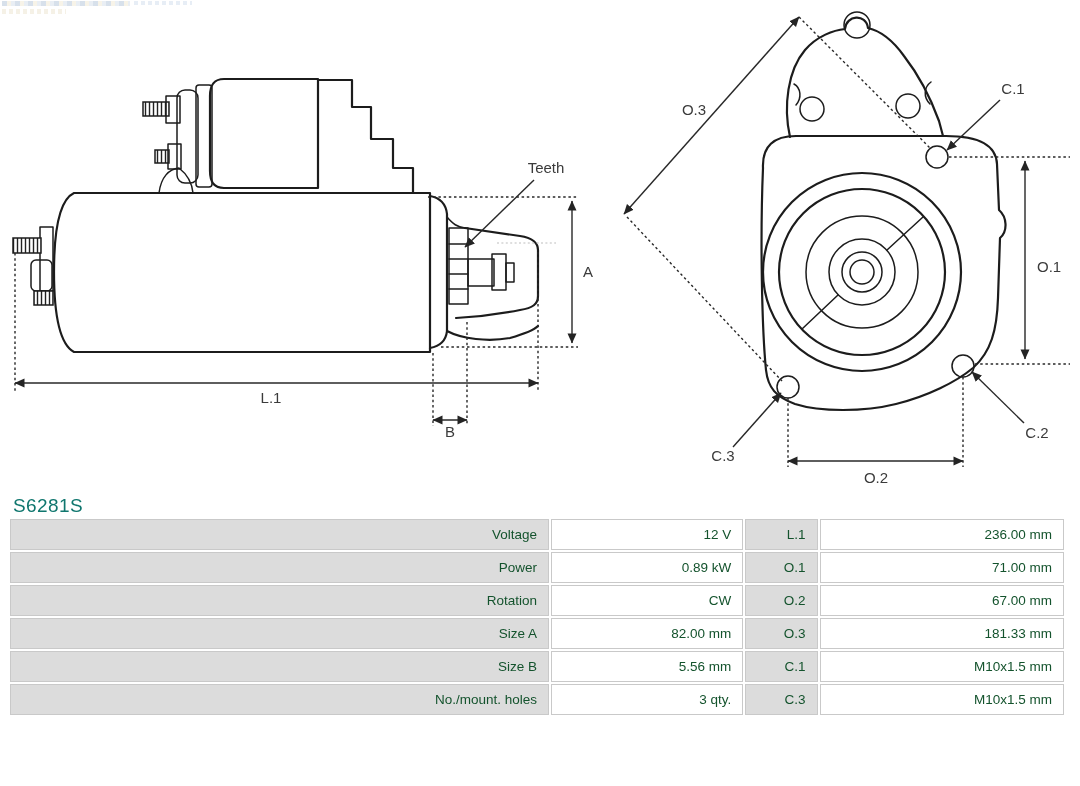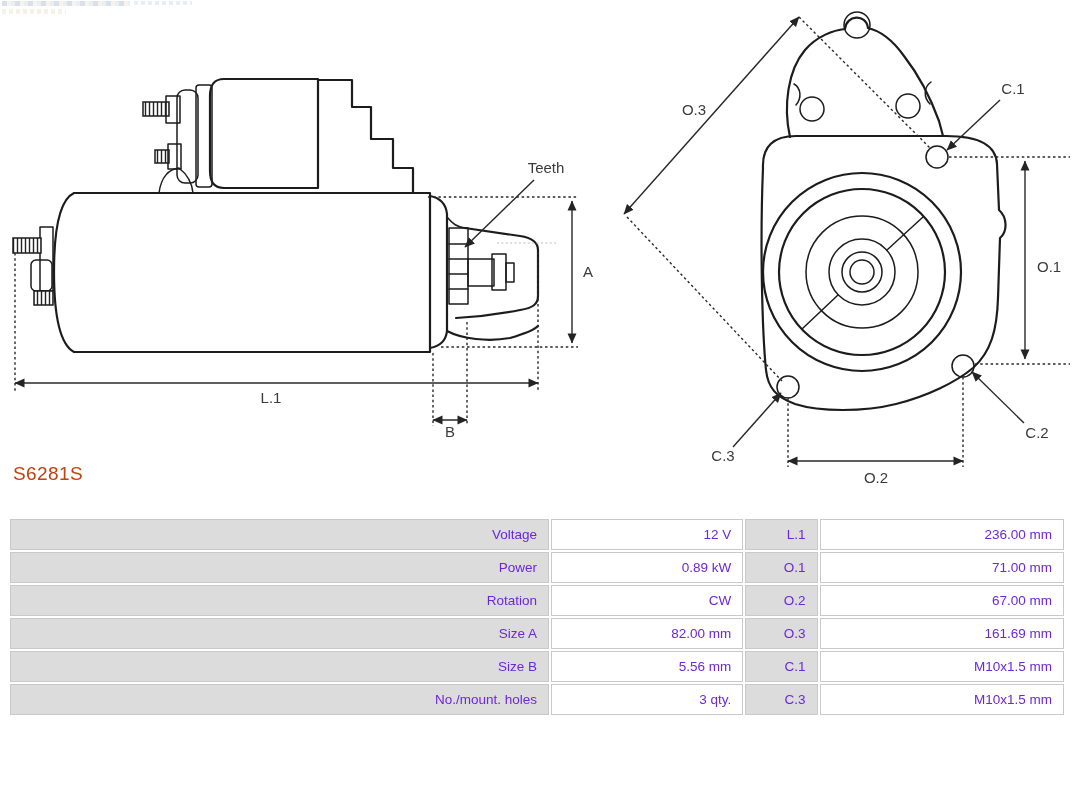--- a/index.html
+++ b/index.html
@@ -10,27 +10,27 @@
   .logo-strip{position:absolute;left:2px;top:1px;width:190px;height:14px;}
   .logo-strip .r1{position:absolute;left:0;top:0;width:128px;height:5px;opacity:.65;
      background:repeating-linear-gradient(90deg,#c2d0e0 0 5px,#f3eddc 5px 9px,#dde5ee 9px 13px);}
   .logo-strip .r1b{position:absolute;left:132px;top:0;width:58px;height:4px;opacity:.5;
      background:repeating-linear-gradient(90deg,#cfdcec 0 4px,#ffffff 4px 7px);}
   .logo-strip .r2{position:absolute;left:0;top:8px;width:64px;height:5px;opacity:.45;
      background:repeating-linear-gradient(90deg,#e9e0c8 0 4px,#ffffff 4px 7px);}
 
   .drawing-wrap{position:absolute;left:0;top:0;width:1080px;height:500px;}
 
-  .part-number{position:absolute;left:13px;top:463px;font-size:19px;
-               color:#c2410c;letter-spacing:.4px;}
+  .part-number{position:absolute;left:13px;top:495px;font-size:19px;
+               color:#0f766e;letter-spacing:.4px;}
 
   table.spec-table{position:absolute;left:8px;top:517px;width:1058px;
      border-collapse:separate;border-spacing:2px;table-layout:fixed;}
   table.spec-table td{border:1px solid #c9c9c9;height:29px;font-size:13.5px;
-     color:#6d28d9;text-align:right;vertical-align:middle;
+     color:#14532d;text-align:right;vertical-align:middle;
      padding:0 11px 0 4px;white-space:nowrap;overflow:hidden;}
   td.lab{background:#dcdcdc;}
   td.val{background:#ffffff;margin-left:23px;}
   col.c1{width:536px;} col.c2{width:191px;} col.c3{width:72px;} col.c4{width:243px;}
 
   
   .ln{fill:none;stroke:#1c1c1c;stroke-width:2.2;stroke-linejoin:round;stroke-linecap:round;}
   .ln2{fill:none;stroke:#1c1c1c;stroke-width:1.5;stroke-linejoin:round;stroke-linecap:round;}
   .dim{fill:none;stroke:#282828;stroke-width:1.4;}
   .dot{stroke-dasharray:2.5 2.7;}
@@ -191,21 +191,21 @@
     <tr>
       <td class="lab">Rotation</td>
       <td class="val">CW</td>
       <td class="lab">O.2</td>
       <td class="val">67.00 mm</td>
     </tr>
     <tr>
       <td class="lab">Size A</td>
       <td class="val">82.00 mm</td>
       <td class="lab">O.3</td>
-      <td class="val">161.69 mm</td>
+      <td class="val">181.33 mm</td>
     </tr>
     <tr>
       <td class="lab">Size B</td>
       <td class="val">5.56 mm</td>
       <td class="lab">C.1</td>
       <td class="val">M10x1.5 mm</td>
     </tr>
     <tr>
       <td class="lab">No./mount. holes</td>
       <td class="val">3 qty.</td>

